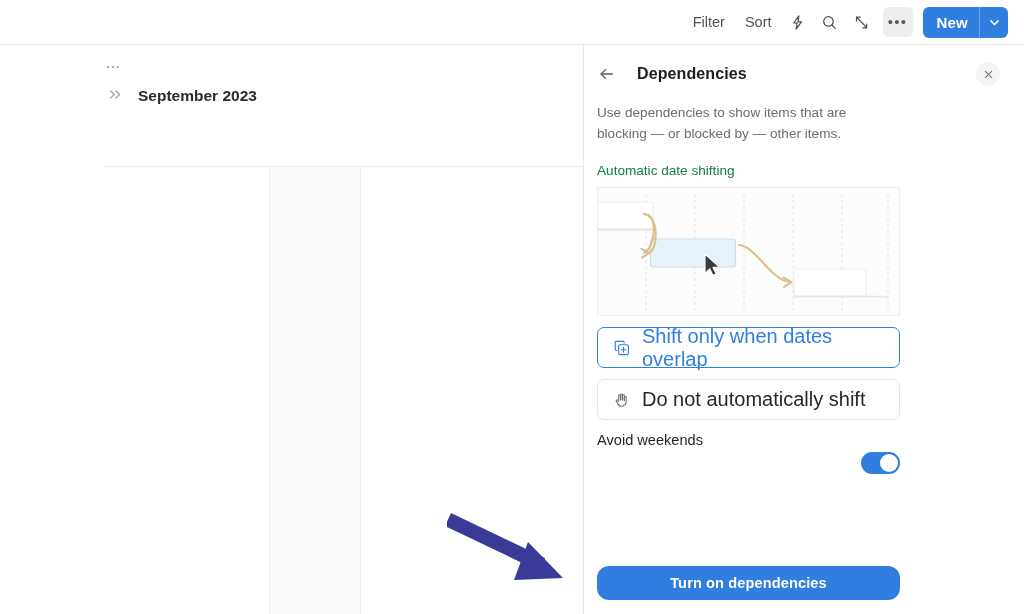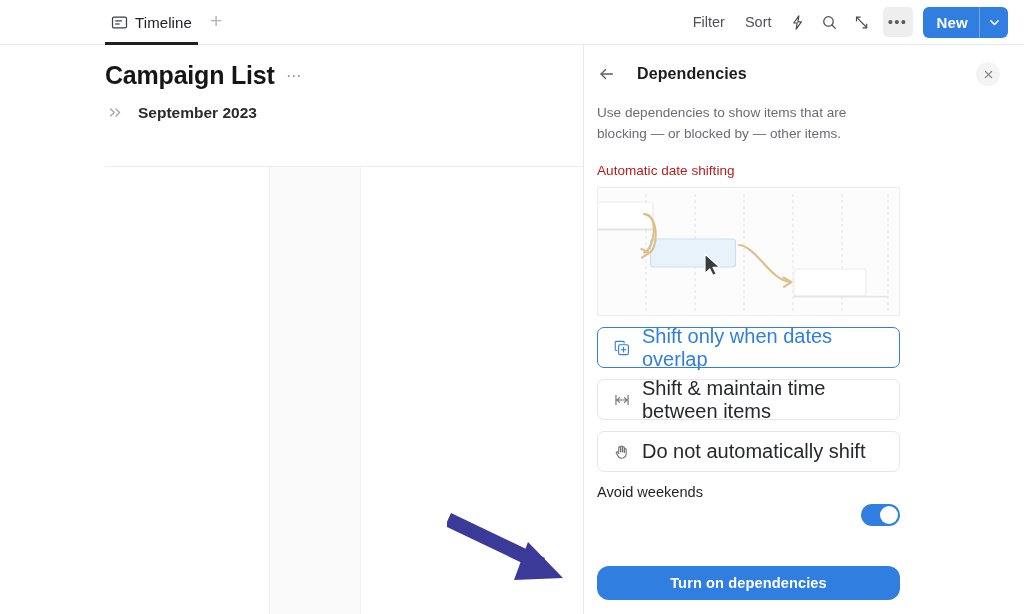--- a/index.html
+++ b/index.html
@@ -101,21 +101,21 @@
   .panel-title { font-size:16px; font-weight:700; color:#1d1d1f; letter-spacing:.1px; }
   .close-x {
     margin-left:auto; width:24px;height:24px;border-radius:50%;
     display:flex;align-items:center;justify-content:center;
     color:#77797d; font-size:15px; cursor:pointer; background:#f4f4f5;
   }
   .panel-desc {
     margin-top: 14px; font-size:13.6px; line-height: 1.52; color:#6a6c70; max-width: 282px;
   }
 
-  .section-label { margin-top: 19px; font-size:13.6px; color:#b91c1c; }
+  .section-label { margin-top: 19px; font-size:13.6px; color:#15803d; }
 
   .illus {
     margin-top: 9px; width: 303px; height: 129px; border:1px solid #ededed;
     background:#fcfcfc; position:relative; overflow:hidden;
   }
 
   .opt {
     margin-top: 11px; width:303px; height:41px; border:1px solid #e6e6e8; border-radius:7px;
     display:flex; align-items:center; gap:12px; padding: 0 15px; cursor:pointer; background:#fff;
   }
@@ -144,33 +144,20 @@
   
   .annot { position:absolute; left:447px; top:495px; width:160px; height:95px; pointer-events:none; }
 </style>
 </head>
 <body>
 
 <div class="app">
 
   <div class="topbar">
 
-    <div class="tabs">
-      <div class="tab active">
-        <span class="tab-icon">
-          <svg viewBox="0 0 18 18" width="17" height="17" fill="none" stroke="#3c3e42" stroke-width="1.3">
-            <rect x="1.6" y="3.2" width="14.8" height="11.6" rx="1.6"></rect>
-            <line x1="4.4" y1="7.3" x2="11.6" y2="7.3" stroke-width="1.3"></line>
-            <line x1="4.4" y1="10.6" x2="9.2" y2="10.6" stroke-width="1.3"></line>
-          </svg>
-        </span>
-        <span class="tab-label">Timeline</span>
-      </div>
-      <div class="add-tab">+</div>
-    </div>
 
     <div class="toolbar">
       <div class="tool-text">Filter</div>
       <div class="tool-text">Sort</div>
 
       <div class="tool-icon">
         <svg viewBox="0 0 20 20" width="17" height="17" fill="none" stroke="#4a4c51" stroke-width="1.4" stroke-linejoin="round" stroke-linecap="round">
           <path d="M11.6 2.2 L5.6 10.6 H9.6 L8.4 17.8 L14.6 9.3 H10.5 Z"></path>
         </svg>
       </div>
@@ -201,21 +188,20 @@
             <path d="M3.6 6 L8 10.4 L12.4 6"></path>
           </svg>
         </span>
       </div>
     </div>
   </div>
 
   <div class="left">
 
     <div class="board-title-row">
-      <div class="board-title">Campaign List</div>
       <div class="board-dots">…</div>
     </div>
 
     <div class="month-row">
       <span class="chev2">
         <svg viewBox="0 0 18 14" width="16" height="13" fill="none" stroke="#a2a4a8" stroke-width="1.5" stroke-linecap="round" stroke-linejoin="round">
           <path d="M3 3 L7 7 L3 11"></path>
           <path d="M9 3 L13 7 L9 11"></path>
         </svg>
       </span>
@@ -289,32 +275,20 @@
         <svg viewBox="0 0 18 18" width="16" height="16" fill="none" stroke="currentColor" stroke-width="1.25" stroke-linecap="round" stroke-linejoin="round">
           <path d="M3.2 11.8 H2.4 A1 1 0 0 1 1.4 10.8 V2.6 A1 1 0 0 1 2.4 1.6 H10.4 A1 1 0 0 1 11.4 2.6 V3.4"></path>
           <rect x="5.2" y="5.4" width="11" height="11" rx="1.4"></rect>
           <line x1="10.7" y1="8.3" x2="10.7" y2="13.5"></line>
           <line x1="8.1" y1="10.9" x2="13.3" y2="10.9"></line>
         </svg>
       </span>
       <span class="txt">Shift only when dates overlap</span>
     </div>
 
-    <div class="opt">
-      <span class="ic">
-        <svg viewBox="0 0 18 18" width="16" height="16" fill="none" stroke="currentColor" stroke-width="1.3" stroke-linecap="round" stroke-linejoin="round">
-          <line x1="2.2" y1="4" x2="2.2" y2="14"></line>
-          <line x1="15.8" y1="4" x2="15.8" y2="14"></line>
-          <line x1="2.9" y1="9" x2="15.1" y2="9"></line>
-          <path d="M6.2 6.4 L3.5 9 L6.2 11.6"></path>
-          <path d="M11.8 6.4 L14.5 9 L11.8 11.6"></path>
-        </svg>
-      </span>
-      <span class="txt">Shift &amp; maintain time between items</span>
-    </div>
 
     <div class="opt">
       <span class="ic">
         <svg viewBox="0 0 18 18" width="16" height="16" fill="none" stroke="currentColor" stroke-width="1.25" stroke-linecap="round" stroke-linejoin="round">
           <path d="M5.3 9.2 V4.3 a1.05 1.05 0 0 1 2.1 0 V8.6"></path>
           <path d="M7.4 8.6 V3.3 a1.05 1.05 0 0 1 2.1 0 V8.6"></path>
           <path d="M9.5 8.6 V4.1 a1.05 1.05 0 0 1 2.1 0 V9.2"></path>
           <path d="M11.6 9.4 V6.2 a1.05 1.05 0 0 1 2.1 0 v4.6 c0 3.1 -2.2 5.2 -4.8 5.2 c-2.5 0 -4.3 -1.6 -5 -3.6 L2.6 10.3 a1.05 1.05 0 0 1 1.8 -1.05 l1 1.6"></path>
         </svg>
       </span>

